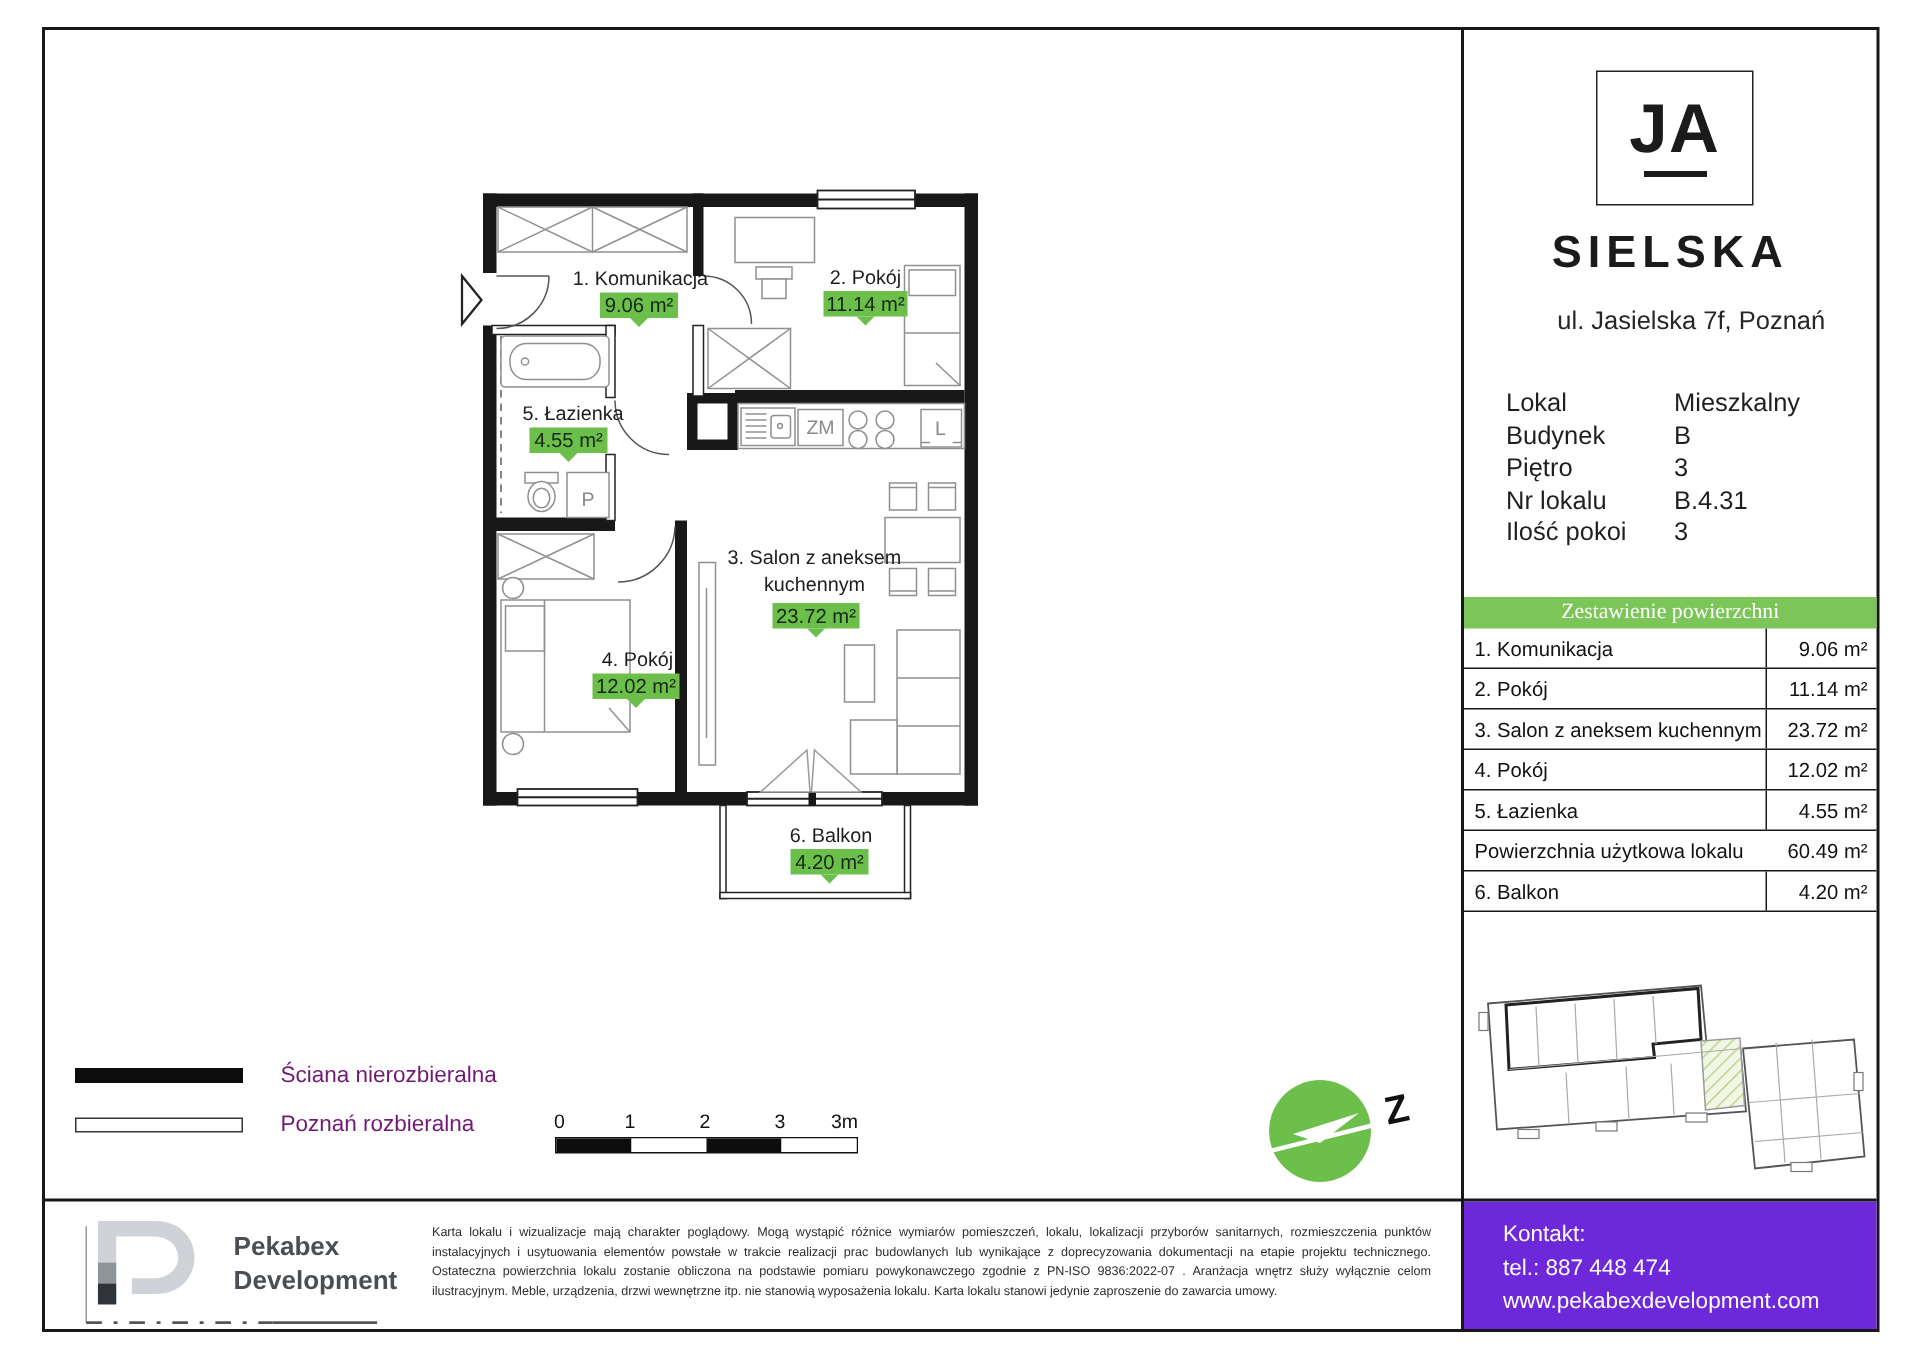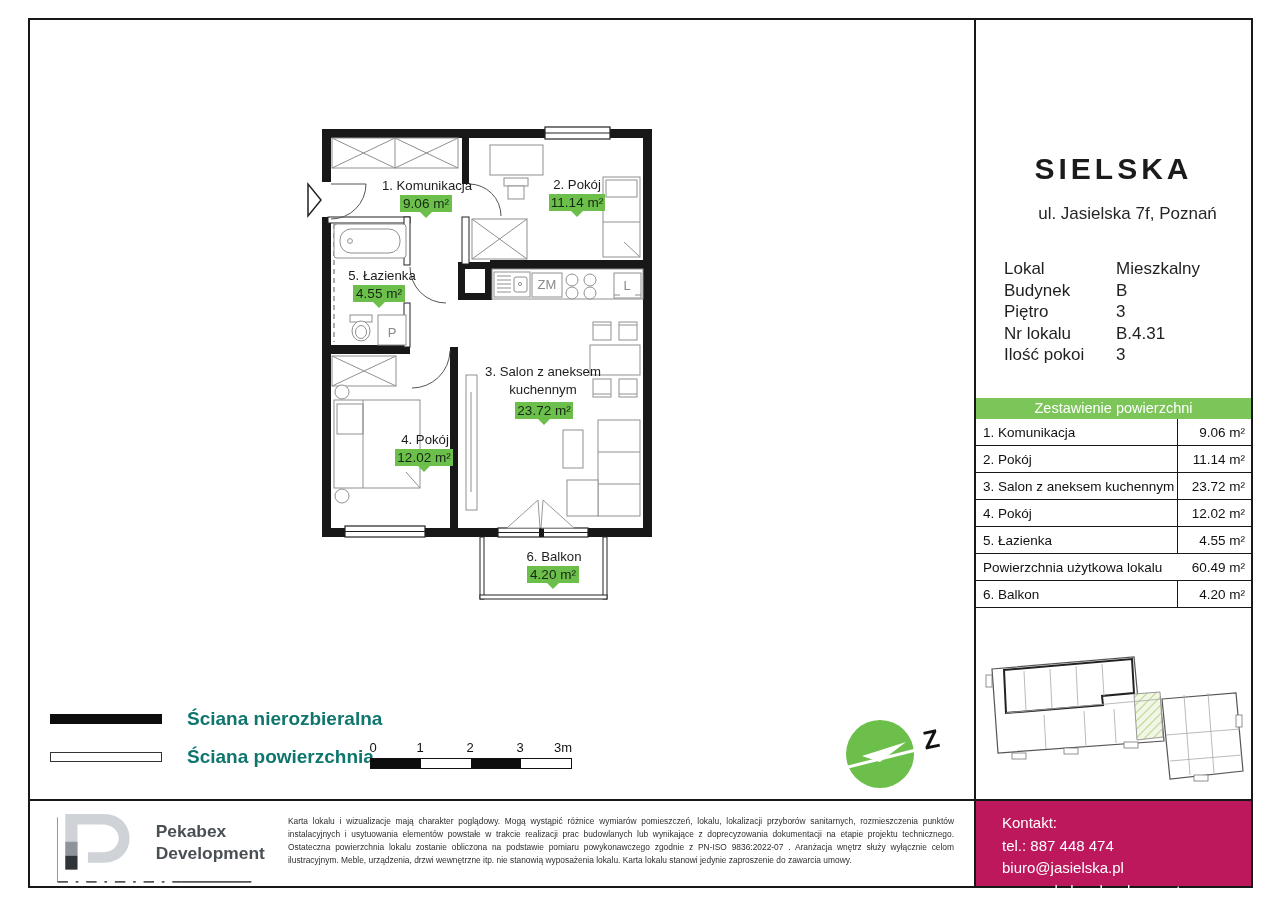--- a/index.html
+++ b/index.html
@@ -11,21 +11,21 @@
   
   .main{position:absolute;left:0;top:0;width:944px;height:779px;}
   .plan{position:absolute;left:276px;top:102px;}
 
   .legend{position:absolute;left:20px;top:688px;}
   .legend-title{font-size:15px;margin-bottom:14px;color:#1d1d1d;}
   .legend-row{display:flex;align-items:center;margin-bottom:16px;}
   .legend-bar{width:112px;height:10px;margin-right:25px;box-sizing:border-box;}
   .legend-bar.solid{background:#0d0d0d;}
   .legend-bar.hollow{background:#fff;border:1.5px solid #333;}
-  .legend-label{font-size:19px;color:#0f766e;font-weight:bold;}
+  .legend-label{font-size:15px;color:#701a75;}
 
   .scalebar{position:absolute;left:340px;top:720px;width:202px;height:34px;}
   .scalebar .ticks{position:relative;height:18px;font-size:13px;color:#111;}
   .scalebar .ticks span{position:absolute;transform:translateX(-50%);}
   .scalebar .bar{position:relative;height:11px;border:1.2px solid #111;box-sizing:border-box;
                  display:flex;}
   .scalebar .seg{flex:1 1 0;}
   .seg.b{background:#0d0d0d;} .seg.w{background:#fff;}
 
   .compass{position:absolute;left:806px;top:690px;}
@@ -41,21 +41,21 @@
              font-size:30px;font-weight:700;letter-spacing:4px;color:#1b1b1b;}
   .logo-address{position:absolute;left:0;right:0;top:184px;text-align:center;
                 font-size:17px;color:#262626;margin-left:28px;}
 
   .specs{position:absolute;left:28px;top:238px;font-size:17px;line-height:21.5px;color:#1f1f1f;}
   .spec-row{display:flex;}
   .spec-label{width:112px;}
   .spec-value{}
 
   .area-head{position:absolute;left:0;right:0;top:378px;height:21px;line-height:21px;
-             text-align:center;color:#fff;font-size:14.5px;}
+             text-align:center;color:#fff;font-size:14.5px;font-family:Liberation Serif, serif;}
   .area-table{position:absolute;left:0;right:0;top:399px;font-size:13.5px;color:#111;}
   .trow{display:flex;align-items:stretch;height:27px;border-bottom:1px solid #181818;box-sizing:border-box;}
   .tname{flex:1;display:flex;align-items:center;padding-left:7px;border-right:1px solid #181818;}
   .tval{width:67px;display:flex;align-items:center;justify-content:flex-end;padding-right:6px;}
   .trow.total .tname{border-right:none;}
 
   .minimap{position:absolute;left:8px;top:615px;}
 
   .contact{position:absolute;left:0;right:0;bottom:0;top:781px;
            padding:11px 10px 0 26px;box-sizing:border-box;color:#fff;}
@@ -283,21 +283,21 @@
       </g>
     </svg>
 
     <div class="legend">
       <div class="legend-row">
         <div class="legend-bar solid"></div>
         <div class="legend-label">Ściana nierozbieralna</div>
       </div>
       <div class="legend-row">
         <div class="legend-bar hollow"></div>
-        <div class="legend-label">Ściana powierzchnia</div>
+        <div class="legend-label">Poznań rozbieralna</div>
       </div>
     </div>
 
     <div class="scalebar">
       <div class="ticks">
         <span style="left:3px">0</span>
         <span style="left:50px">1</span>
         <span style="left:100px">2</span>
         <span style="left:150px">3</span>
         <span style="left:193px">3m</span>
@@ -313,20 +313,24 @@
     <svg class="compass" width="112" height="92" viewBox="0 0 112 92">
       <circle cx="44" cy="44" r="34" fill="#6dbf4b"></circle>
       <line x1="8" y1="58" x2="80" y2="40" stroke="#fff" stroke-width="3"></line>
       <polygon points="26,46 70,32 44,52" fill="#fff"></polygon>
       <text x="88" y="40" font-size="26" font-weight="700" fill="#111" transform="rotate(-12 88 34)">Z</text>
     </svg>
   </div>
 
   <div class="rightcol">
 
+    <div class="logo-box">
+      <div class="logo-mark">JA</div>
+      <div class="logo-underline"></div>
+    </div>
     <div class="logo-name">SIELSKA</div>
     <div class="logo-address">ul. Jasielska 7f, Poznań</div>
 
     <div class="specs">
       <div class="spec-row">
             <span class="spec-label">Lokal</span>
             <span class="spec-value">Mieszkalny</span>
           </div>
       <div class="spec-row">
             <span class="spec-label">Budynek</span>
@@ -408,24 +412,23 @@
       <g fill="#fff" stroke="#777" stroke-width="0.8">
         <rect x="28" y="118" width="14" height="6"></rect>
             <rect x="80" y="113" width="14" height="6"></rect>
         <rect x="140" y="107" width="14" height="6"></rect>
             <rect x="210" y="140" width="14" height="6"></rect>
         <rect x="252" y="80" width="6" height="12"></rect>
             <rect x="2" y="40" width="6" height="12"></rect>
       </g>
     </svg>
 
-    <div class="contact" style="background:#be185d">
+    <div class="contact" style="background:#6d28d9">
       <div>Kontakt:</div>
       <div>tel.:  887 448 474</div>
-      <div>biuro@jasielska.pl</div>
       <div>www.pekabexdevelopment.com</div>
     </div>
   </div>
 
   <div class="footer-line"></div>
   <div class="footer">
     <svg class="brandlogo" width="232" height="80" viewBox="0 0 232 92">
       <line x1="5" y1="12" x2="5" y2="86" stroke="#888" stroke-width="1"></line>
       <path d="M 14 8 L 58 8 C 98 8 98 64 58 64 L 40 64 L 40 52 L 56 52 C 82 52 82 20 56 20 L 28 20 L 28 72 L 14 72 Z" fill="#cfd3d7"></path>
       <rect x="14" y="40" width="14" height="16" fill="#8f949a"></rect>

